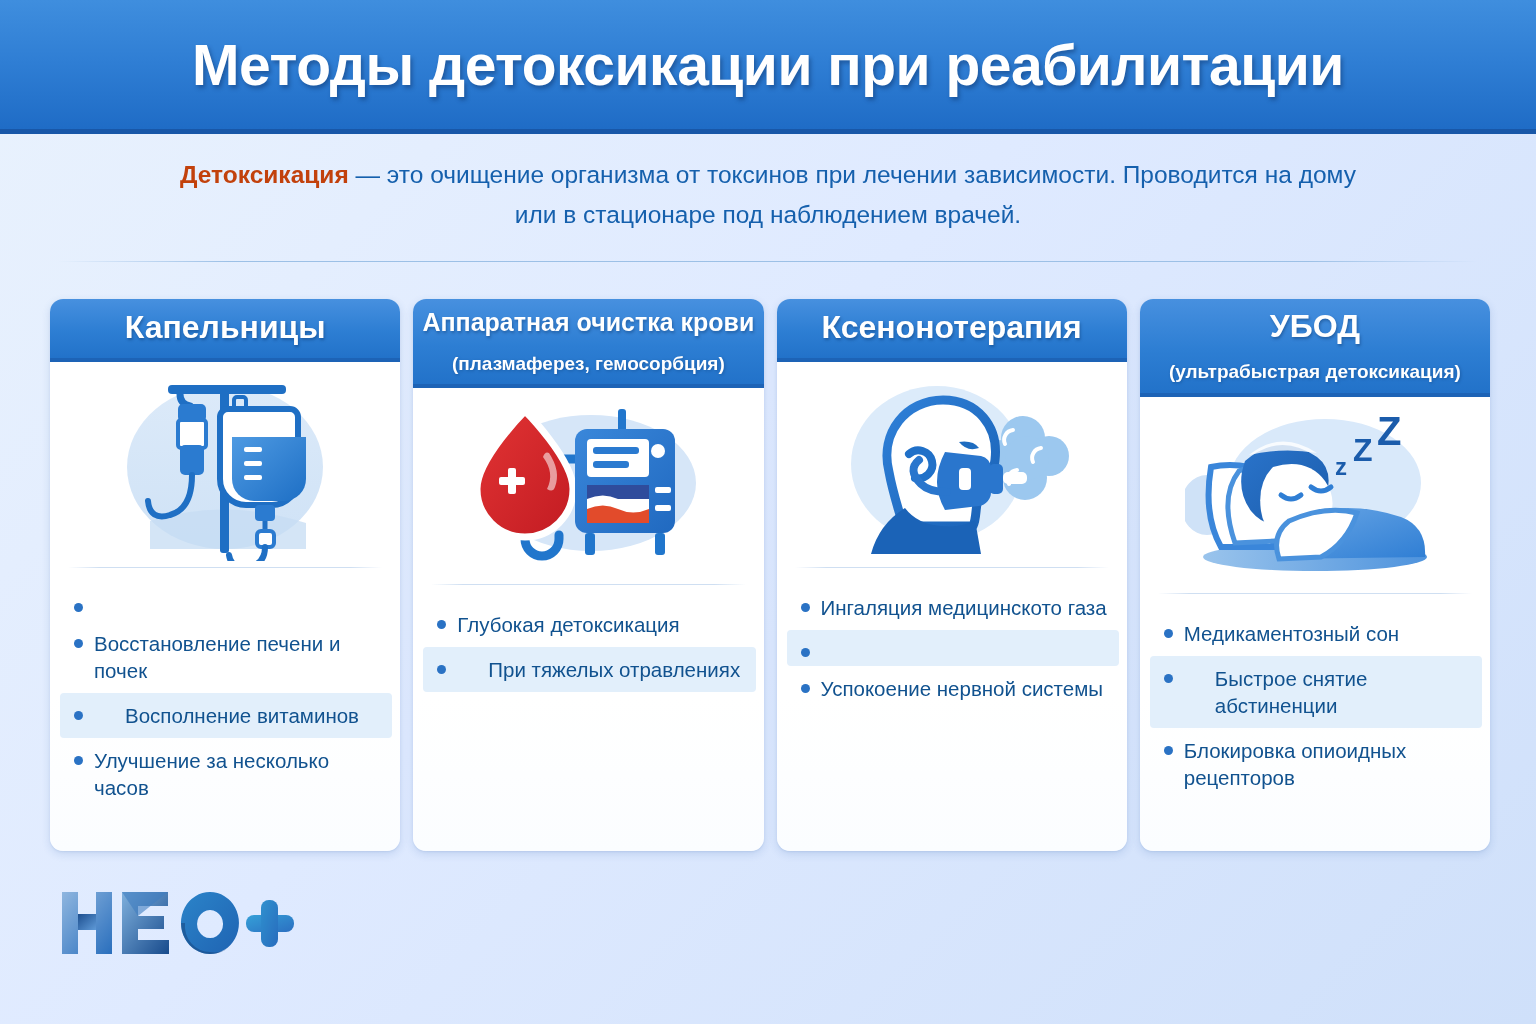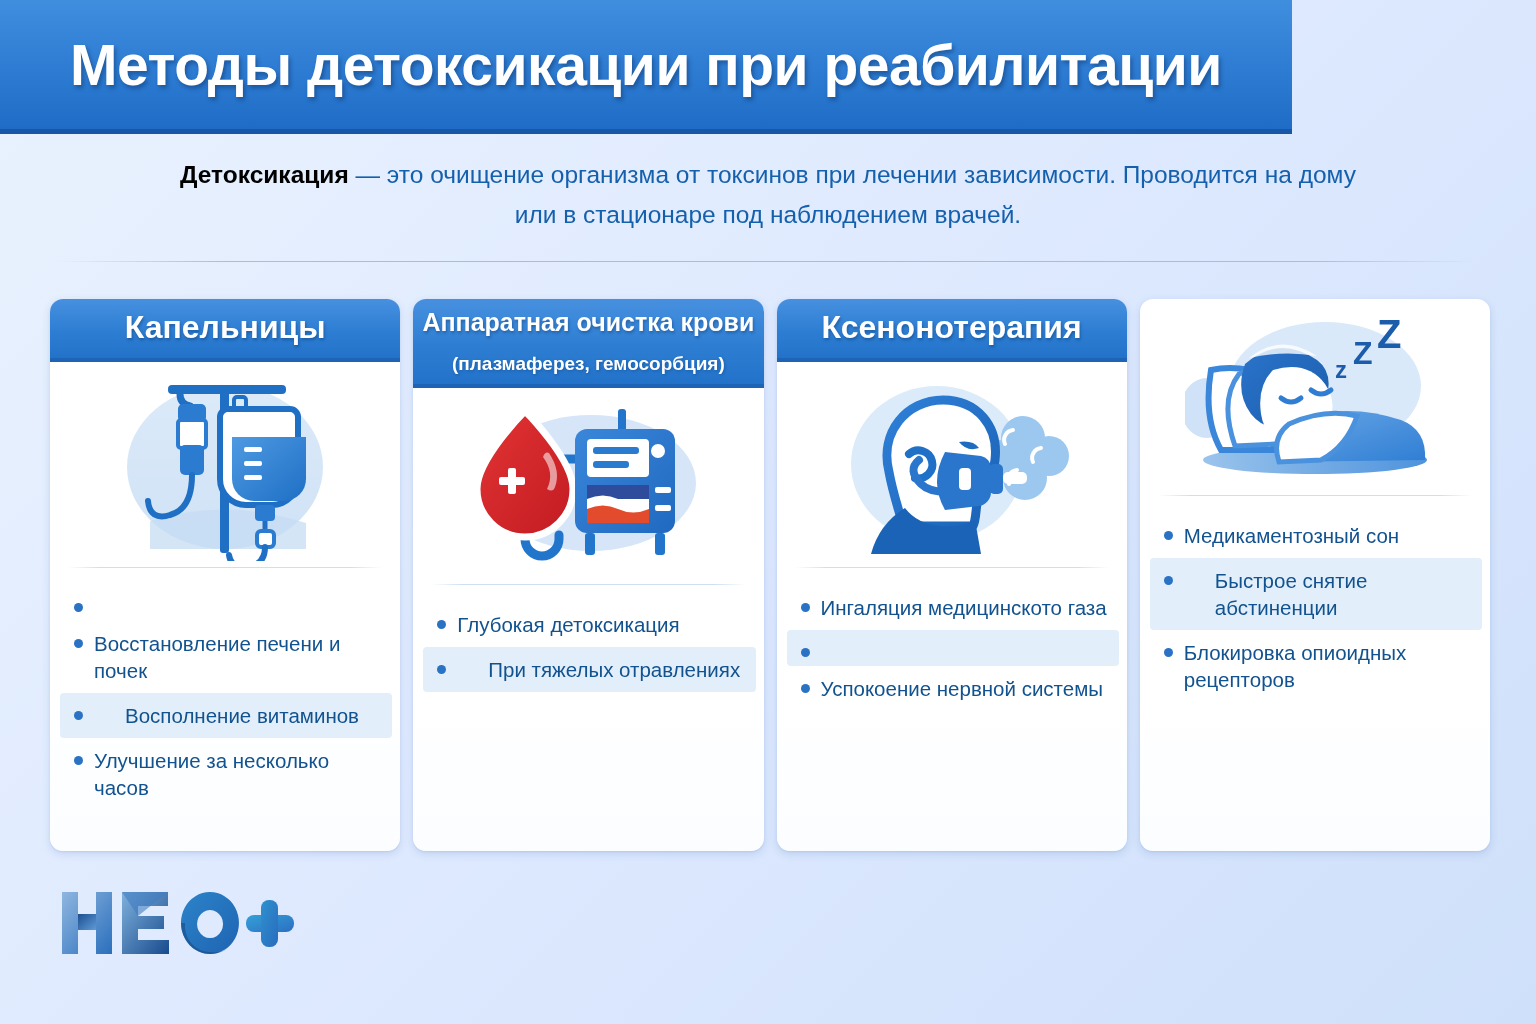--- a/index.html
+++ b/index.html
@@ -14,21 +14,21 @@
   body {
     font-family: "Liberation Sans", "DejaVu Sans", sans-serif;
     background: linear-gradient(135deg, #e9f2fd 0%, #dfeaff 45%, #cfe0fa 100%);
     position: relative;
   }
 
   
   .header {
     position: absolute;
     top: 0; left: 0;
-    width: 1292px;
+    width: 1536px;
     height: 134px;
     background: linear-gradient(180deg, #3f8ede 0%, #2f7ed4 48%, #1f6cc6 100%);
     display: flex;
     align-items: center;
     justify-content: center;
     border-bottom: 5px solid #1857a8;
   }
   .header-title {
     color: #ffffff;
     font-size: 57px;
@@ -45,21 +45,21 @@
     left: 170px;
     width: 1196px;
     text-align: center;
   }
   .subtitle {
     font-size: 24.5px;
     line-height: 1.65;
     color: #1560ad;
   }
   .subtitle b {
-    color: #000000;
+    color: #c2410c;
     font-weight: 700;
   }
 
   .top-divider {
     position: absolute;
     top: 261px;
     left: 58px;
     width: 1420px;
     height: 1px;
     background: linear-gradient(90deg, rgba(140,180,225,0) 0%, #9cc0e6 12%, #9cc0e6 88%, rgba(140,180,225,0) 100%);
@@ -359,20 +359,24 @@
         <span class="dot"></span>
       </li>
       <li class="bullet">
         <span class="dot"></span>
         <span class="bullet-text">Успокоение нервной системы</span>
       </li>
     </ul>
   </div>
 
   <div class="card two-line">
+    <div class="card-head tall">
+      <span class="card-title">УБОД</span>
+      <span class="card-subtitle">(ультрабыстрая детоксикация)</span>
+    </div>
     <div class="icon-stage">
       <svg width="260" height="175" viewBox="0 0 260 175">
         <defs>
           <linearGradient id="blanketG" x1="0" y1="0" x2="1" y2="1">
             <stop offset="0" stop-color="#6aa7e6"></stop>
               <stop offset="1" stop-color="#2f7ed4"></stop>
           </linearGradient>
           <linearGradient id="hairG" x1="0" y1="0" x2="1" y2="1">
             <stop offset="0" stop-color="#2a74cb"></stop>
               <stop offset="1" stop-color="#1b5cab"></stop>

